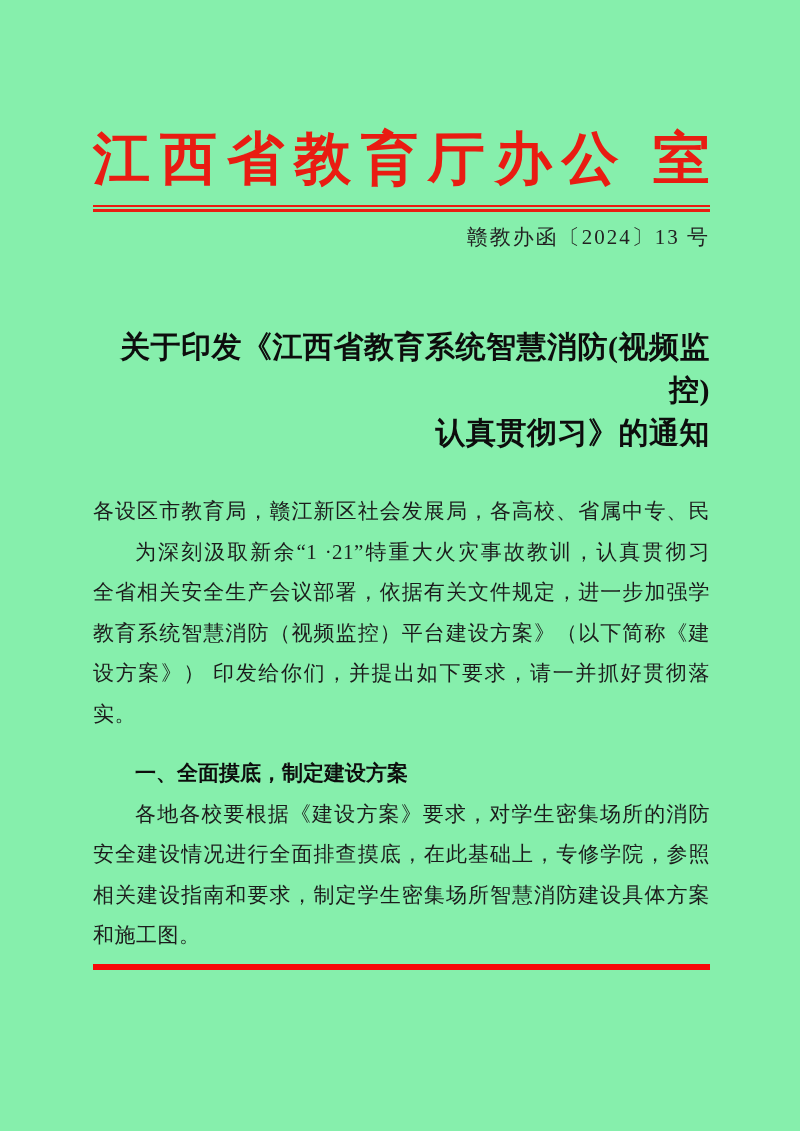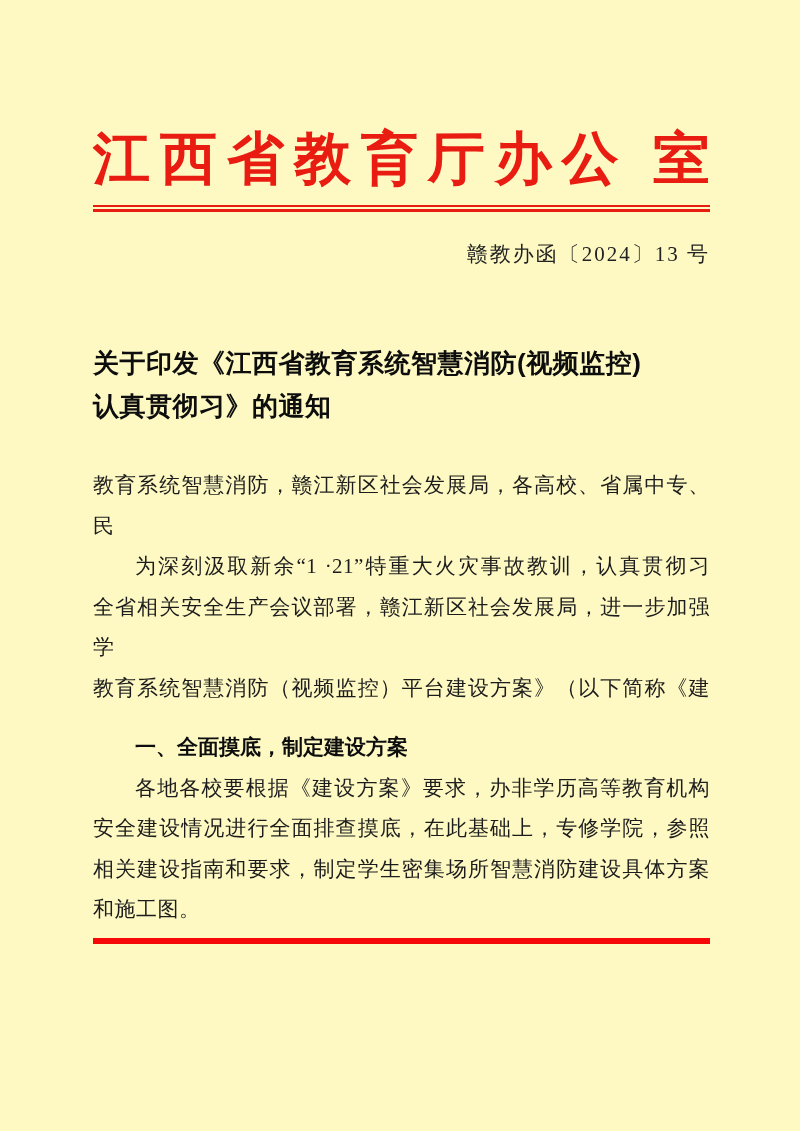--- a/index.html
+++ b/index.html
@@ -5,21 +5,21 @@
   html, body {
     margin: 0;
     padding: 0;
     background: #ffffff;
   }
   .page {
     position: relative;
     width: 800px;
     height: 1131px;
     margin: 0 auto;
-    background: #fef9c3;
+    background: #86efac;
     box-sizing: border-box;
     padding: 0 90px 0 93px;
     overflow: hidden;
     font-family: "Liberation Serif", "DejaVu Serif", serif;
     color: #1c1c1c;
   }
   
   .letterhead {
     margin-top: 126px;
     font-family: "Liberation Serif", "DejaVu Serif", serif;
@@ -32,35 +32,35 @@
   }
   
   .rule-double {
     margin-top: 13px;
     height: 2px;
     border-top: 2px solid var(--accent-red, #e91c12);
     border-bottom: 3px solid var(--accent-red, #e91c12);
   }
   
   .doc-number {
-    margin-top: 28px;
+    margin-top: 11px;
     text-align: right;
     font-size: 21px;
     line-height: 28px;
     letter-spacing: 2px;
     color: #222222;
     font-family: "Liberation Serif", "DejaVu Serif", serif;
   }
   
   .title {
     margin-top: 74px;
-    text-align: left;
-    font-family: Liberation Sans, sans-serif;
+    text-align: right;
+    font-family: Liberation Serif, serif;
     font-weight: 700;
-    font-size: 26px;
+    font-size: 30px;
     line-height: 43px;
     color: #0d0d0d;
     letter-spacing: 0.5px;
   }
   
   .body-text {
     margin-top: 37px;
     font-size: 21px;
     line-height: 40.5px;
     color: #1c1c1c;
@@ -99,26 +99,27 @@
   <div class="rule-double"></div>
 
   <div class="doc-number">赣教办函〔2024〕13 号</div>
 
   <div class="title">
     <div>关于印发《江西省教育系统智慧消防(视频监控)</div>
     <div>认真贯彻习》的通知</div>
   </div>
 
   <div class="body-text">
-      <div class="line j">教育系统智慧消防，赣江新区社会发展局，各高校、省属中专、民</div>
+      <div class="line j">各设区市教育局，赣江新区社会发展局，各高校、省属中专、民</div>
       <div class="line j ind">为深刻汲取新余“1 ·21”特重大火灾事故教训，认真贯彻习</div>
-      <div class="line j">全省相关安全生产会议部署，赣江新区社会发展局，进一步加强学</div>
+      <div class="line j">全省相关安全生产会议部署，依据有关文件规定，进一步加强学</div>
       <div class="line j">教育系统智慧消防（视频监控）平台建设方案》（以下简称《建</div>
+      <div class="line">设方案》） 印发给你们，并提出如下要求，请一并抓好贯彻落实。</div>
       <div class="line ind hd">一、全面摸底，制定建设方案</div>
-      <div class="line j ind">各地各校要根据《建设方案》要求，办非学历高等教育机构</div>
+      <div class="line j ind">各地各校要根据《建设方案》要求，对学生密集场所的消防</div>
       <div class="line j">安全建设情况进行全面排查摸底，在此基础上，专修学院，参照</div>
       <div class="line j">相关建设指南和要求，制定学生密集场所智慧消防建设具体方案</div>
       <div class="line">和施工图。</div>
     </div>
 
   <div class="rule-bottom"></div>
 
 </div>
 
 </body></html>

